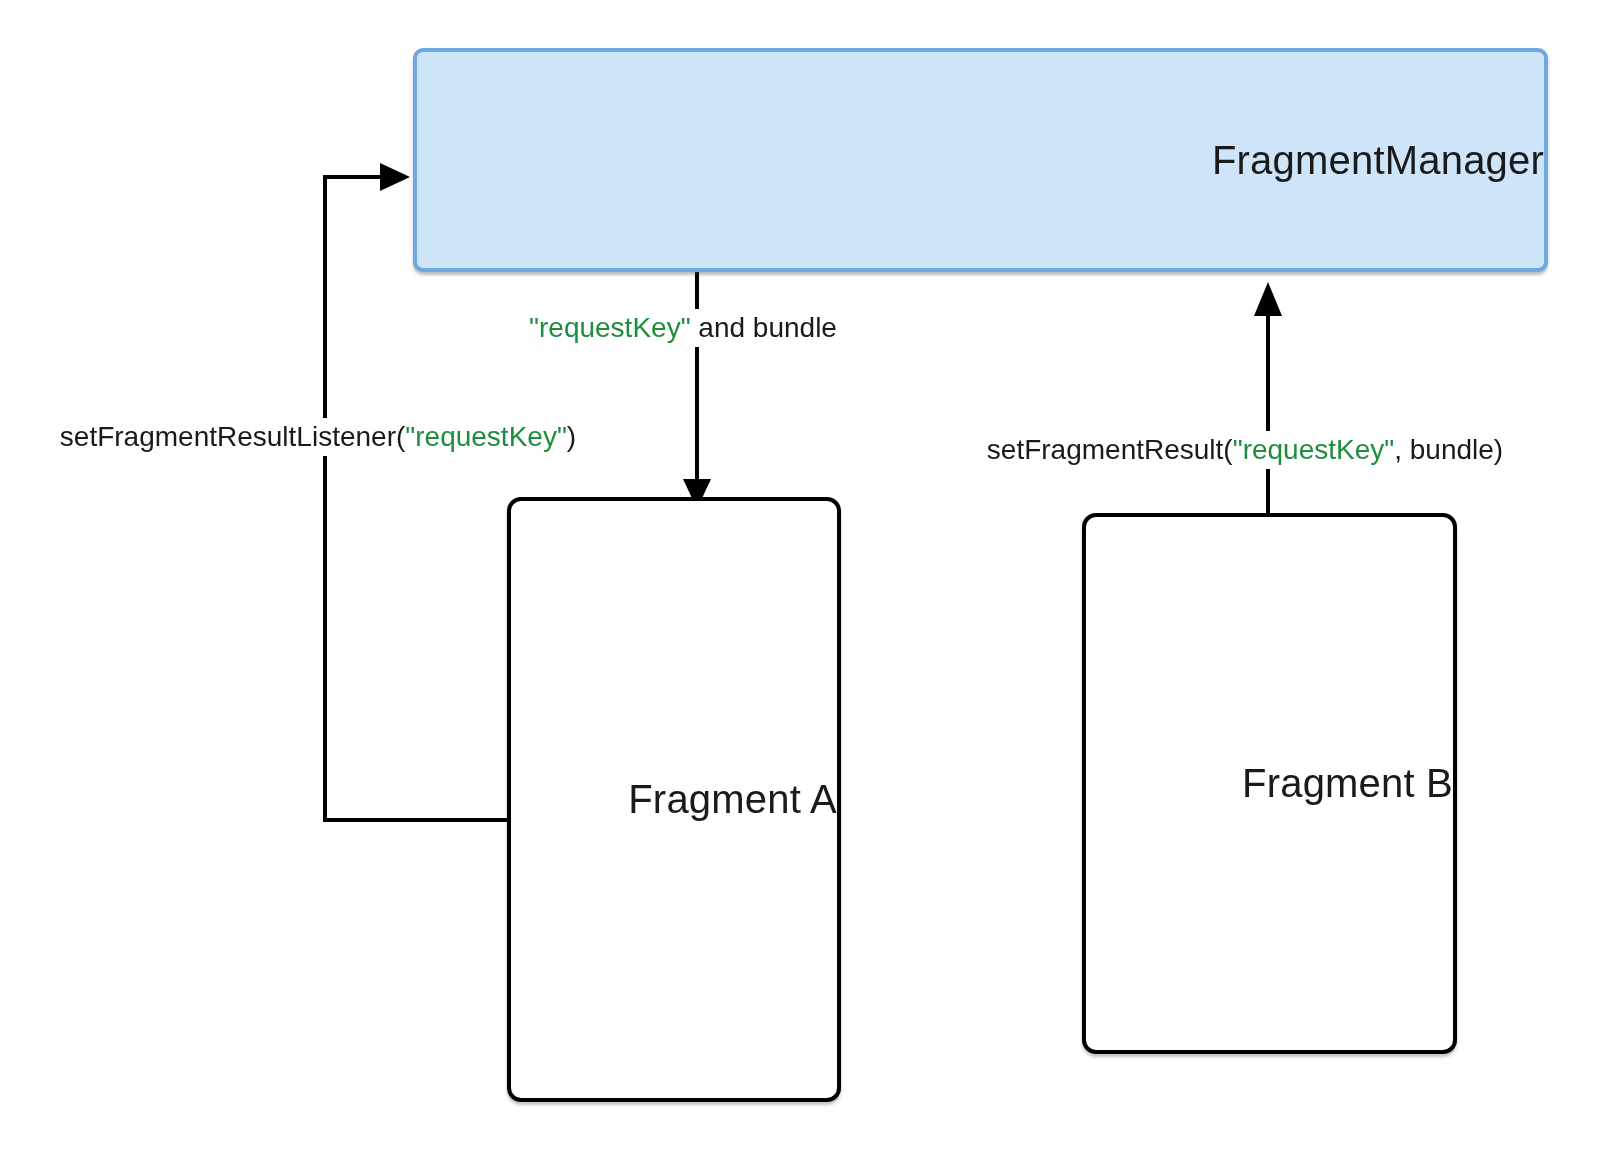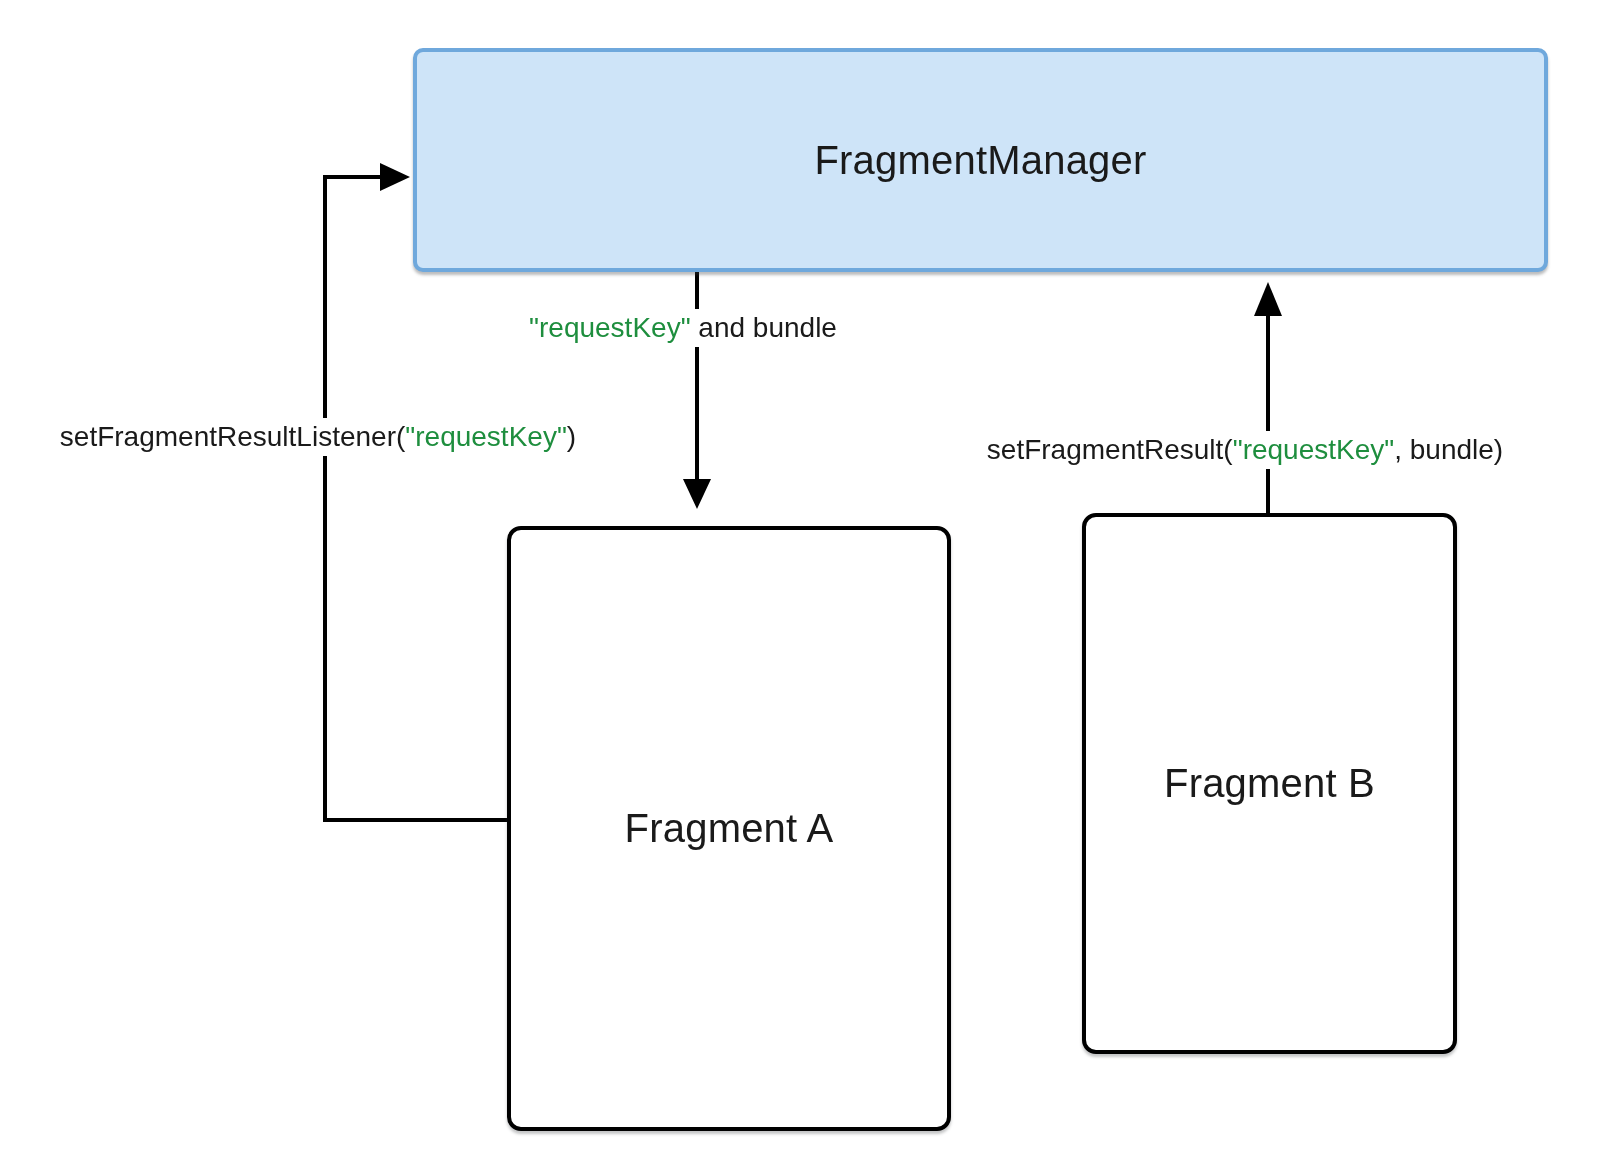--- a/index.html
+++ b/index.html
@@ -29,21 +29,21 @@
     fill: none;
   }
   .arrowhead {
     fill: var(--line, #000);
     stroke: none;
   }
   .node {
     position: absolute;
     display: flex;
     align-items: center;
-    justify-content: center;
+    justify-content: flex-end;
     box-sizing: border-box;
     z-index: 2;
   }
   .node-label {
     font-size: 40px;
     color: var(--text, #1a1a1a);
     letter-spacing: 0.2px;
     white-space: nowrap;
   }
   .manager-box {
@@ -57,22 +57,22 @@
     box-shadow: 0 3px 3px rgba(60, 64, 67, 0.35);
   }
   .fragment-box {
     background: var(--fragment-fill, #ffffff);
     border: 4px solid var(--fragment-border, #000000);
     border-radius: 14px;
     box-shadow: 0 3px 3px rgba(60, 64, 67, 0.30);
   }
   .fragment-a-box {
     left: 507px;
-    top: 526px;
-    width: 444px;
+    top: 497px;
+    width: 334px;
     height: 605px;
   }
   .fragment-b-box {
     left: 1082px;
     top: 513px;
     width: 375px;
     height: 541px;
   }
   .edge-label {
     position: absolute;

